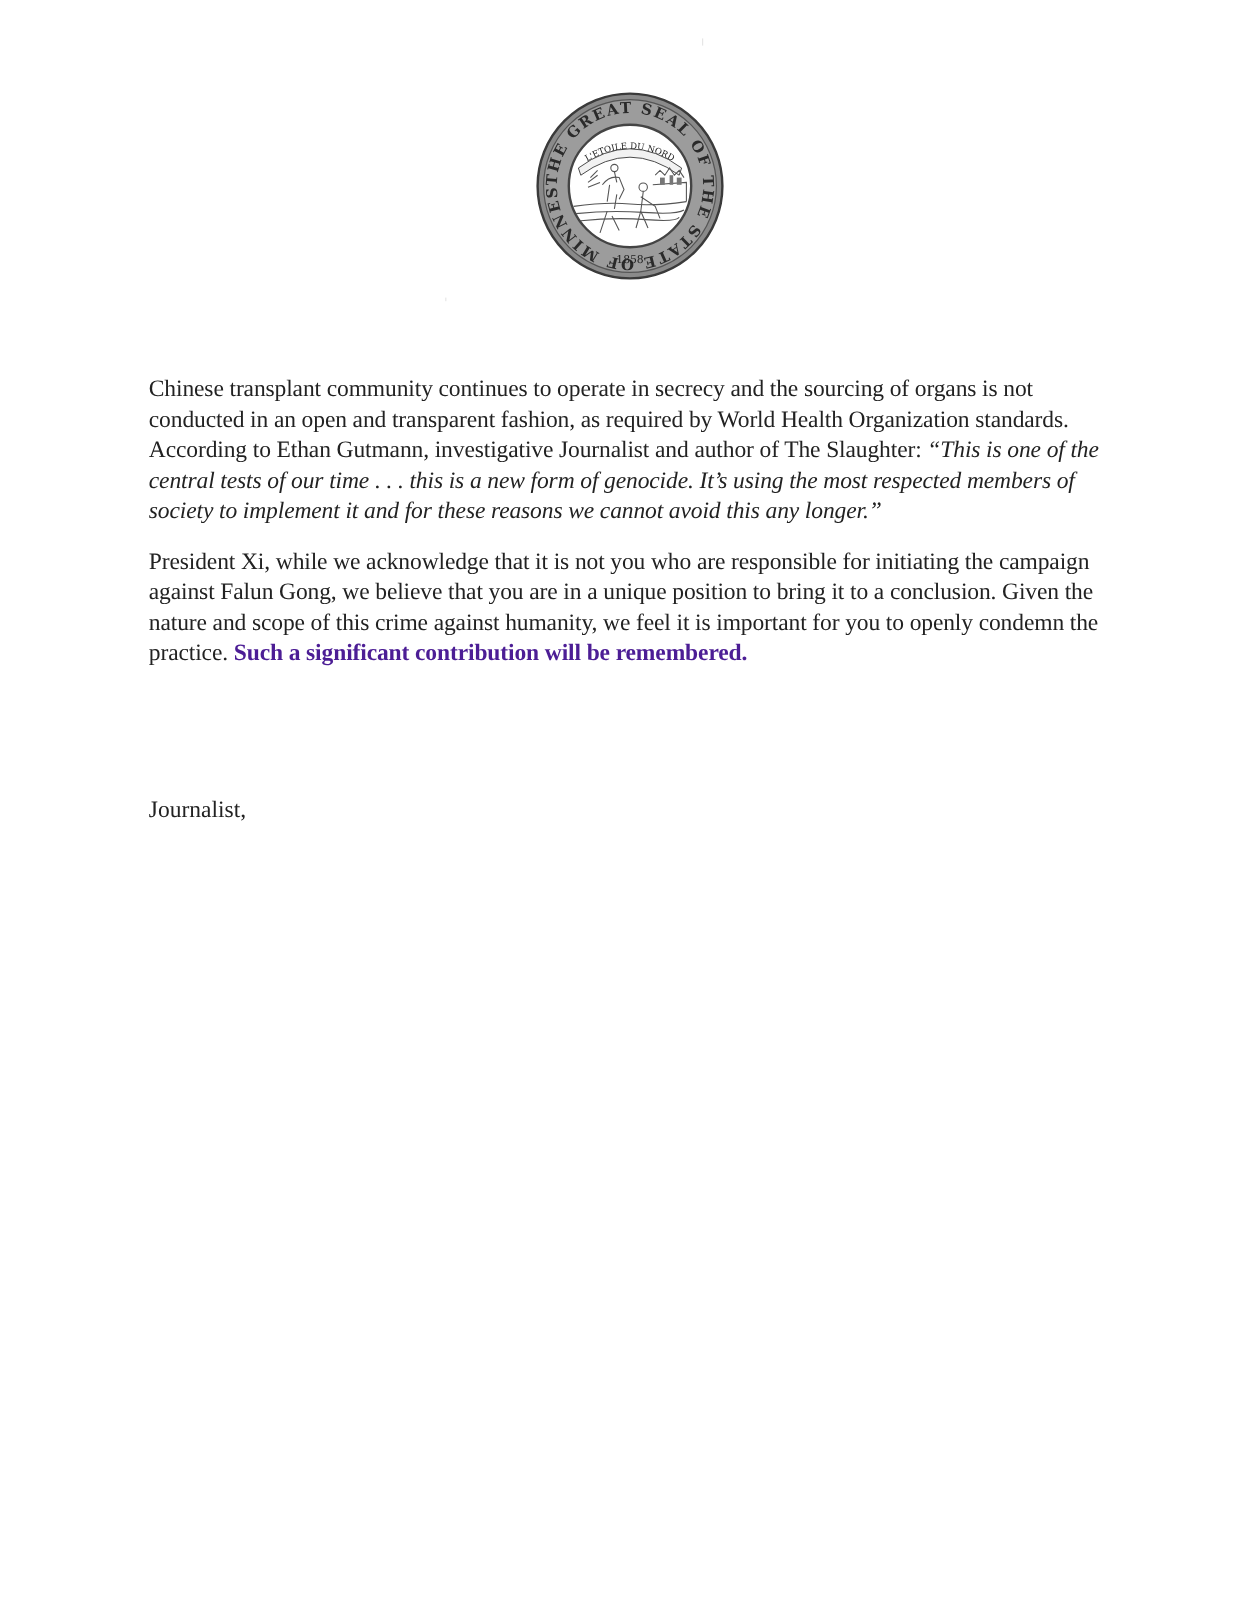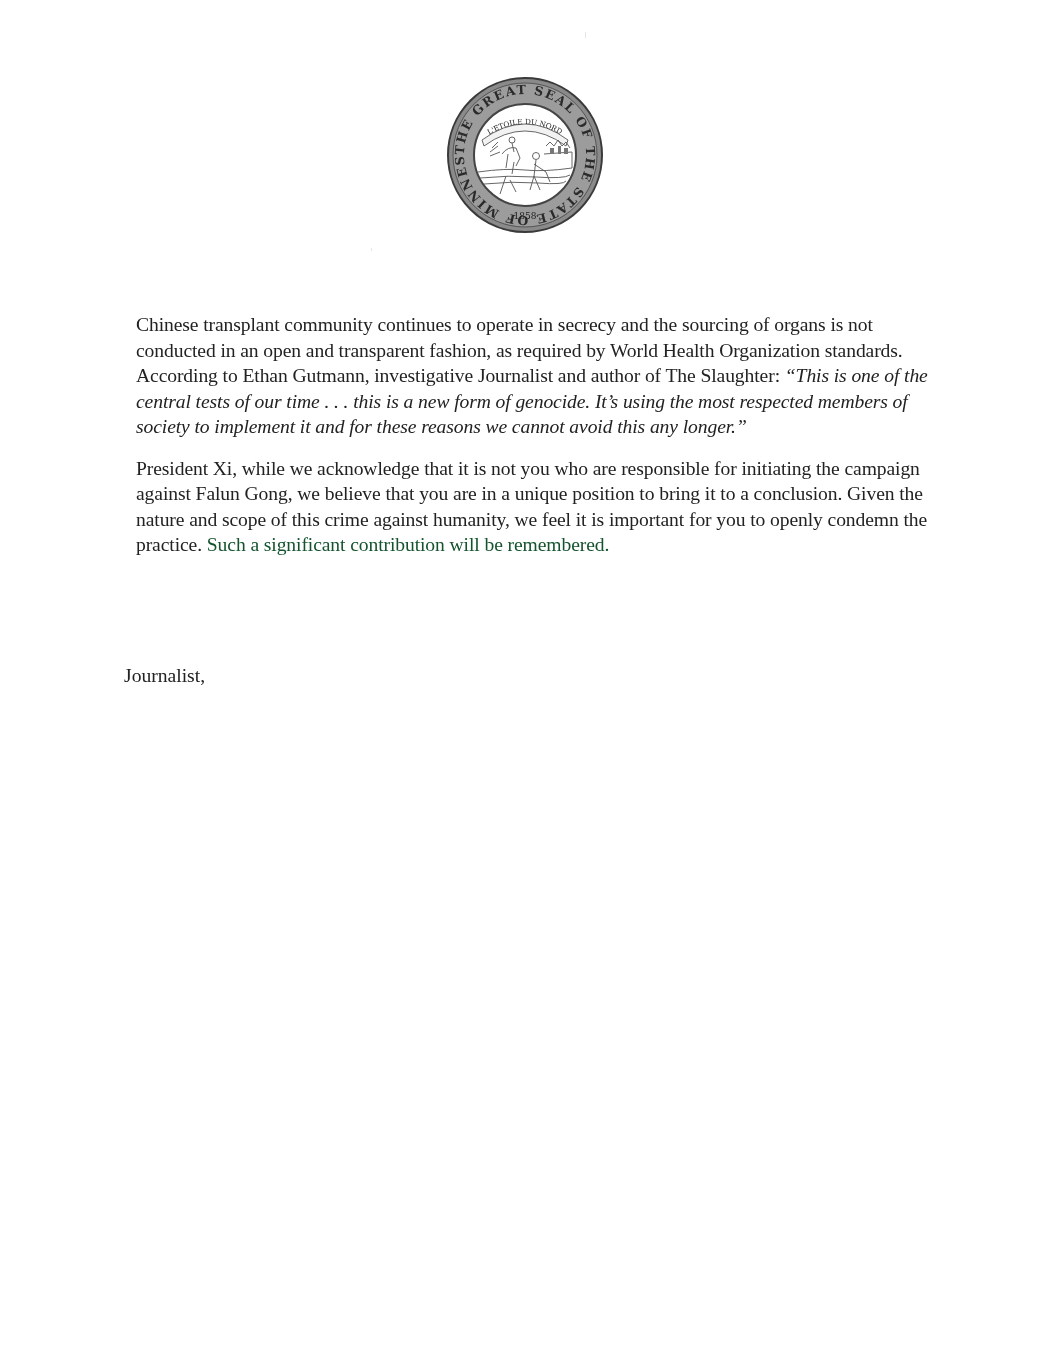--- a/index.html
+++ b/index.html
@@ -25,28 +25,28 @@
     .letter-body {
       position: absolute;
       left: 124px;
       top: 312px;
       width: 810px;
       font-size: 19.6px;
       line-height: 25.5px;
       letter-spacing: -0.1px;
     }
     .letter-body p {
-      margin: 0 0 16px 12px;
+      margin: 0 0 16px 0;
     }
     .quote {
       font-style: italic;
     }
     .emph {
-      font-weight: normal;
-      color: #14532d;
+      font-weight: bold;
+      color: #4c1d95;
     }
     .closing {
       position: absolute;
       left: 124px;
       top: 663px;
       font-size: 19.6px;
       line-height: 25.5px;
     }
     .artifact {
       position: absolute;

